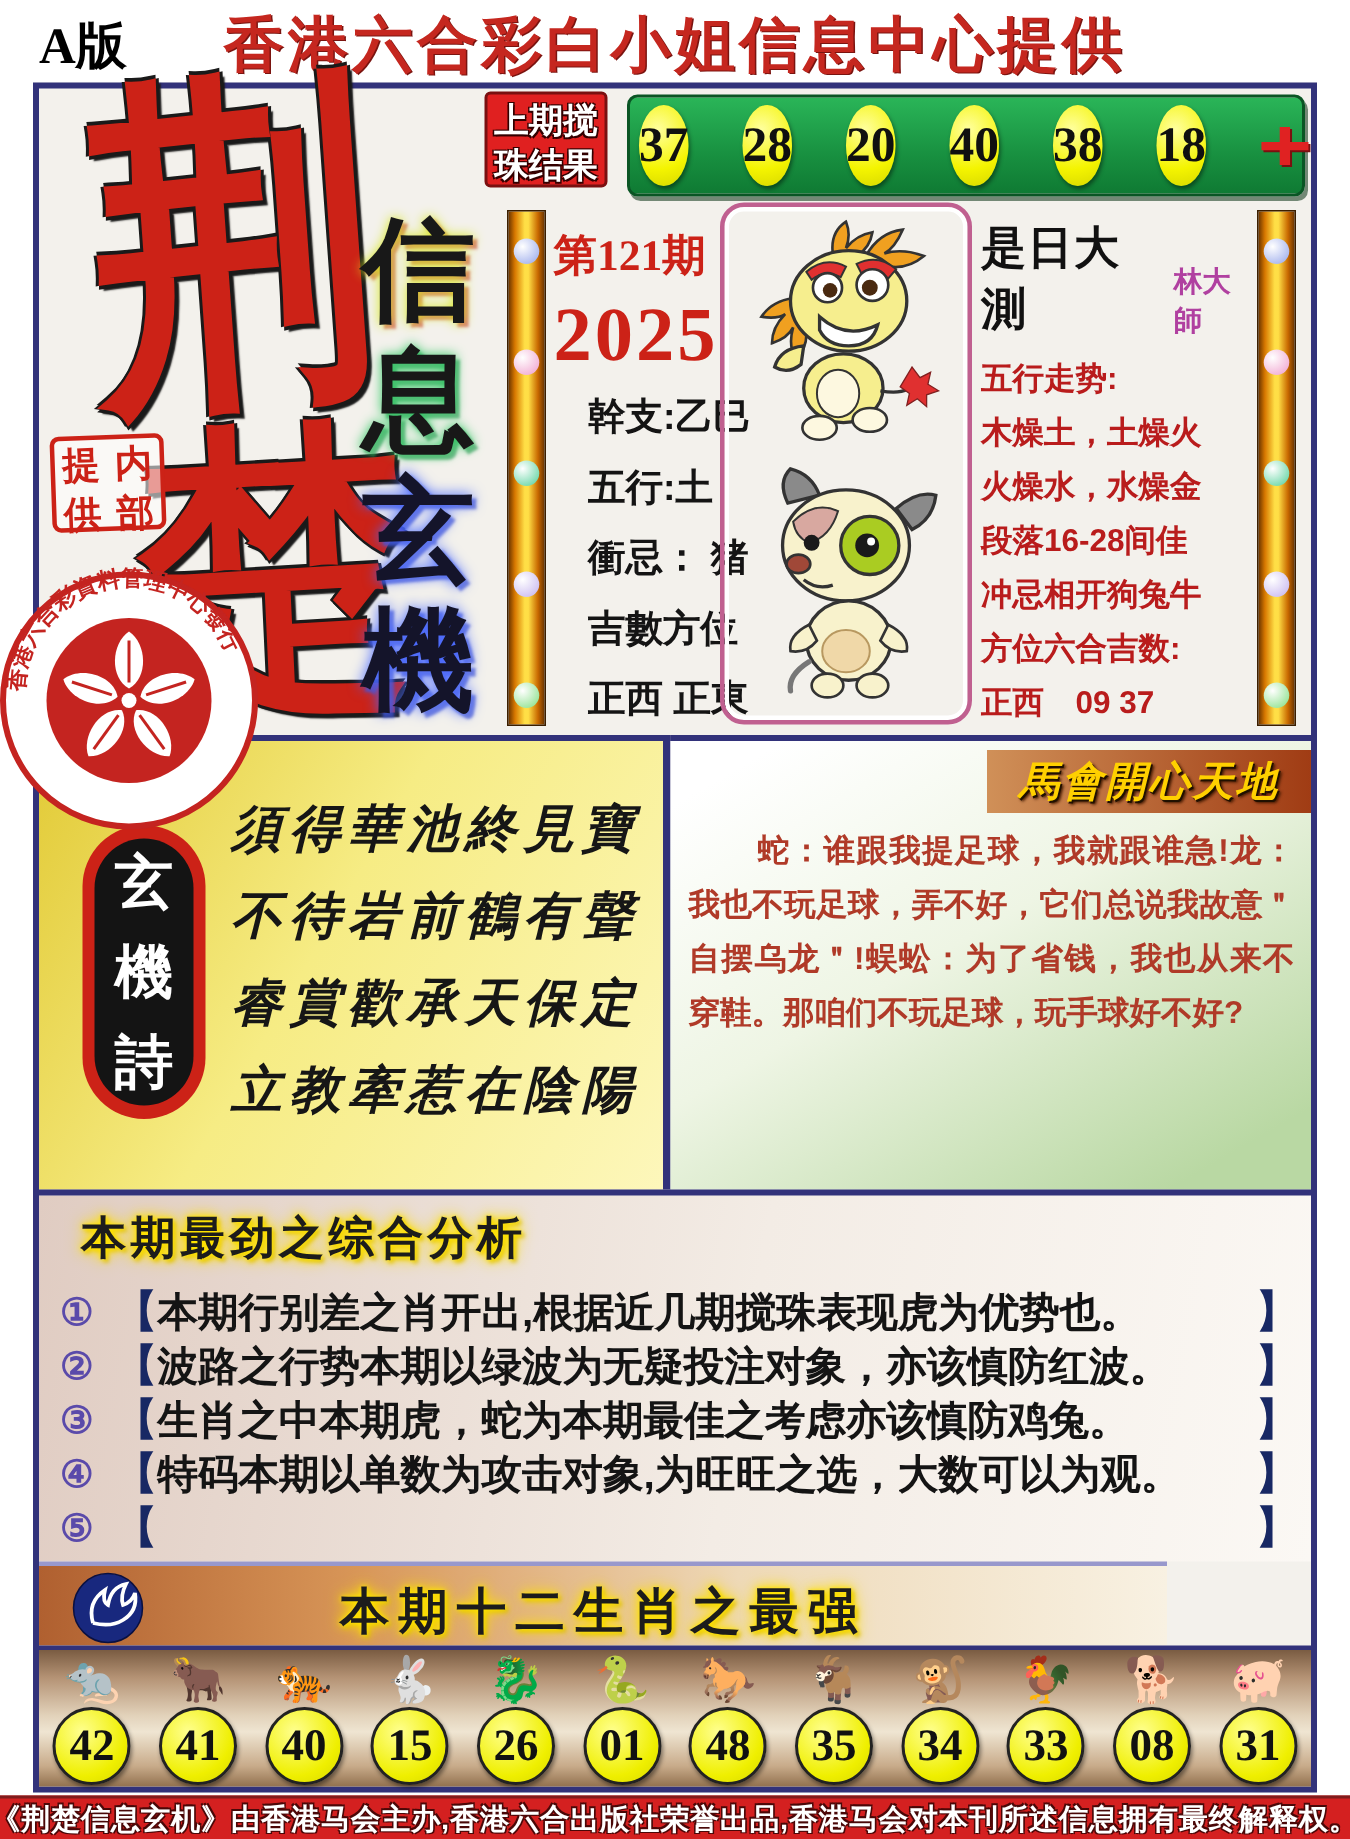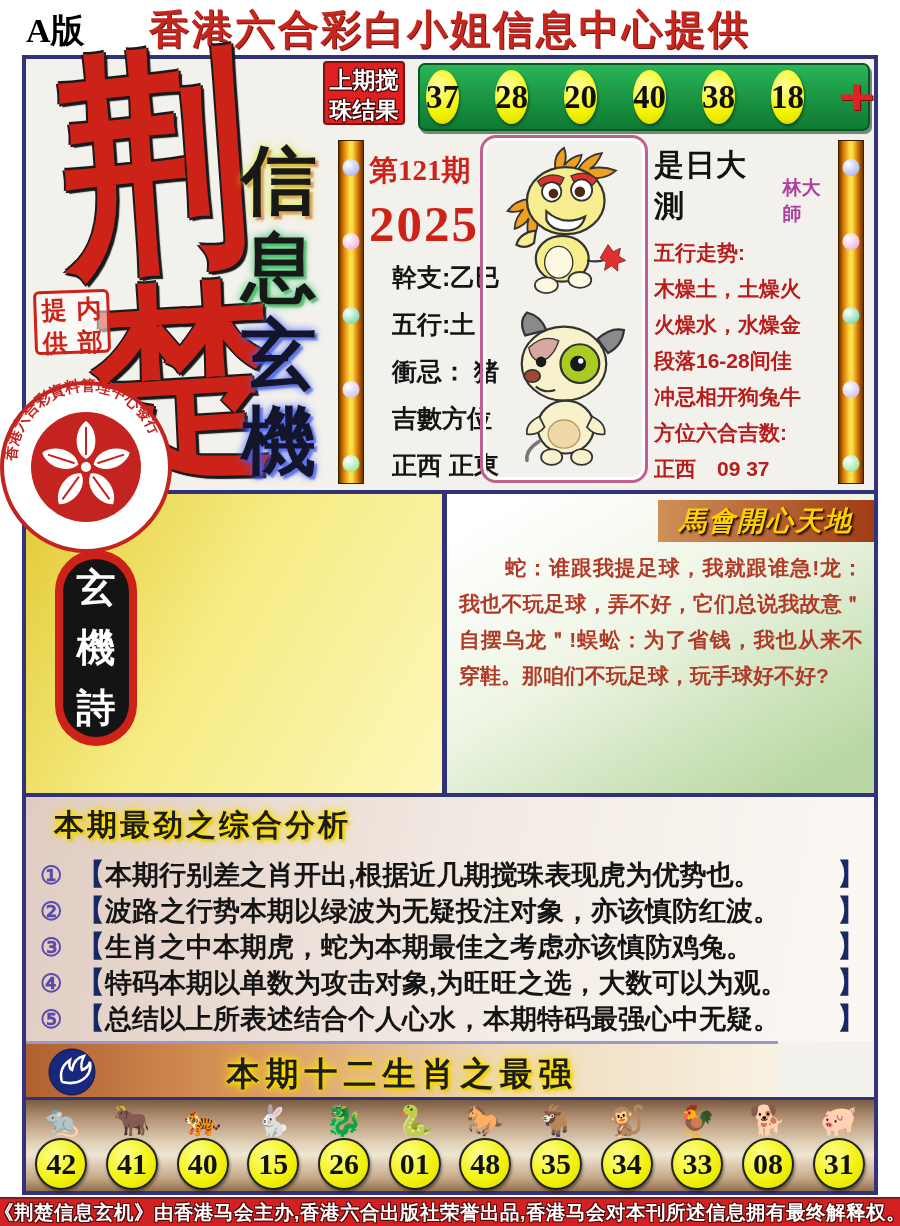--- a/index.html
+++ b/index.html
@@ -305,20 +305,26 @@
     </section>
 
     <section class="poem-box">
       <div class="poem-label">
         <div class="poem-label-inner">
           <span>玄</span>
           <span>機</span>
           <span>詩</span>
         </div>
       </div>
+      <div class="poem-lines">
+        <div class="poem-line">須得華池終見寶</div>
+        <div class="poem-line">不待岩前鶴有聲</div>
+        <div class="poem-line">睿賞歡承天保定</div>
+        <div class="poem-line">立教牽惹在陰陽</div>
+      </div>
     </section>
 
     <section class="joke-box">
       <div class="joke-header">馬會開心天地</div>
       <div class="joke-body">蛇：谁跟我提足球，我就跟谁急!龙：我也不玩足球，弄不好，它们总说我故意＂自摆乌龙＂!蜈蚣：为了省钱，我也从来不穿鞋。那咱们不玩足球，玩手球好不好?</div>
     </section>
 
     <section class="analysis">
       <div class="an-title glow-yellow">本期最劲之综合分析</div>
       <div class="an-list">
@@ -342,21 +348,20 @@
         </div>
         <div class="an-row">
           <span class="an-num">④</span>
           <span class="an-br">【</span>
           <span class="an-text">特码本期以单数为攻击对象,为旺旺之选，大数可以为观。</span>
           <span class="an-br an-close">】</span>
         </div>
         <div class="an-row">
           <span class="an-num">⑤</span>
           <span class="an-br">【</span>
-          <span class="an-text">总结以上所表述结合个人心水，本期特码最强心中无疑。</span>
           <span class="an-br an-close">】</span>
         </div>
       </div>
     </section>
 
     <section class="zheader">
       <svg class="z-logo" width="48" height="48" viewBox="0 0 48 48">
         <circle cx="24" cy="24" r="23" fill="#18287e" stroke="#0a1040" stroke-width="1"></circle>
         <path d="M14 34 q-4 -14 8 -22 q-2 8 2 10 q2 -12 12 -14 q-4 8 -2 14 q6 -2 8 -8 q2 12 -8 18 q-8 5 -20 2" fill="none" stroke="#ffffff" stroke-width="2.5"></path>
       </svg>

